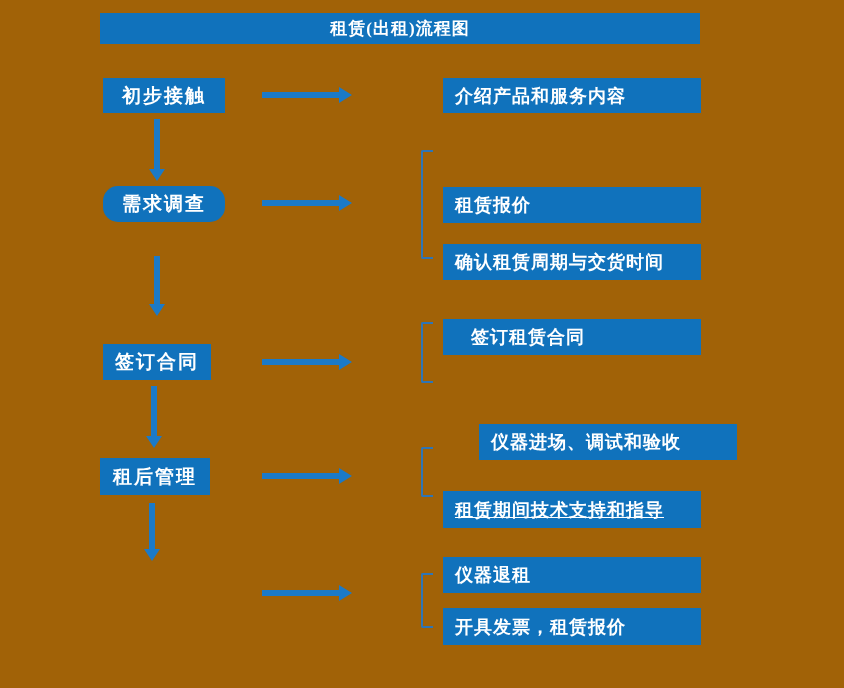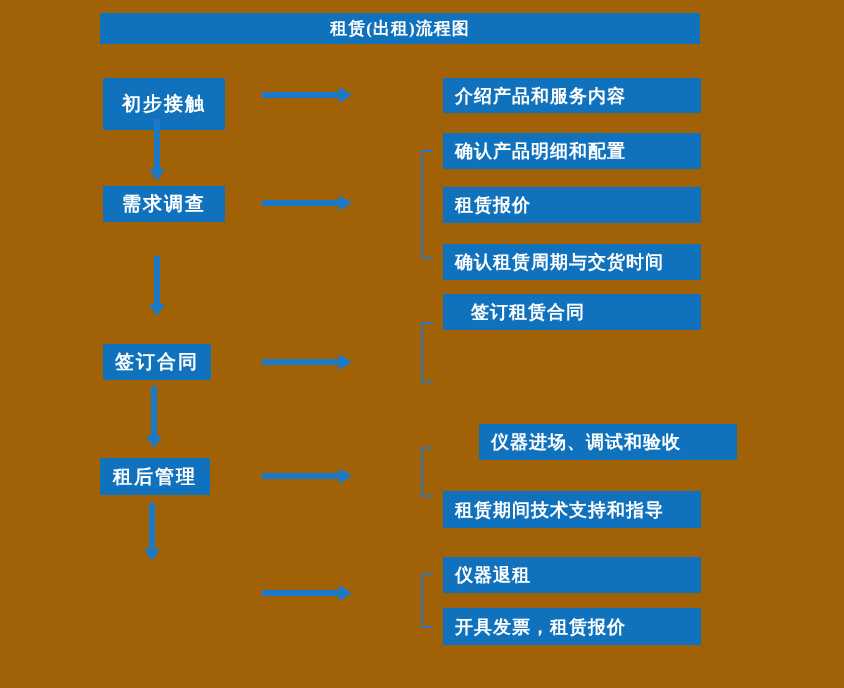--- a/index.html
+++ b/index.html
@@ -27,38 +27,38 @@
     position:absolute;
     background:var(--box-fill);
     color:var(--text);
     font-weight:bold;
     display:flex;align-items:center;
     box-sizing:border-box;
   }
   .stage{
     font-size:19px;justify-content:center;letter-spacing:2px;height:36px;
   }
-  .stage1{left:103px;top:78px;width:122px;height:52px;}
-  .stage2{left:103px;top:186px;width:122px;}
+  .stage1{left:103px;top:78px;width:122px;height:35px;}
+  .stage2{left:103px;top:186px;width:122px;border-radius:15px;}
   .stage3{left:103px;top:344px;width:108px;}
   .stage4{left:100px;top:458px;width:110px;height:37px;}
   .stage5{left:100px;top:575px;width:110px;height:37px;}
   .detail{
     left:443px;width:258px;height:36px;
     font-size:18px;padding-left:12px;letter-spacing:1px;
     justify-content:flex-start;
   }
   .d1{top:78px;height:35px;}
   .d2{top:133px;}
   .d3{top:187px;}
   .d4{top:244px;}
-  .d5{top:294px;padding-left:28px;}
+  .d5{top:319px;padding-left:28px;}
   .d6{top:363px;height:37px;}
   .d7{top:424px;margin-left:36px;}
-  .d8{top:491px;height:37px;}
+  .d8{top:491px;height:37px;text-decoration:underline;}
   .d9{top:557px;}
   .d10{top:608px;height:37px;}
 
   
   .h-arrow{position:absolute;left:262px;width:90px;height:16px;}
   .ha1{top:87px;}
   .ha2{top:195px;}
   .ha3{top:354px;}
   .ha4{top:468px;}
   .ha5{top:585px;}
@@ -111,21 +111,20 @@
   <div class="title-bar">
     <span>租赁(出租)流程图</span>
   </div>
 
   <div class="box stage stage1">初步接触</div>
   <div class="box stage stage2">需求调查</div>
   <div class="box stage stage4">租后管理</div>
   <div class="box stage stage3">签订合同</div>
 
   <div class="box detail d1">介绍产品和服务内容</div>
-  <div class="box detail d2">确认产品明细和配置</div>
   <div class="box detail d3">租赁报价</div>
   <div class="box detail d4">确认租赁周期与交货时间</div>
   <div class="box detail d5">签订租赁合同</div>
   <div class="box detail d7">仪器进场、调试和验收</div>
   <div class="box detail d8">租赁期间技术支持和指导</div>
   <div class="box detail d9">仪器退租</div>
   <div class="box detail d10">开具发票，租赁报价</div>
 
   <div class="h-arrow ha1">
     <div class="shaft"></div>

